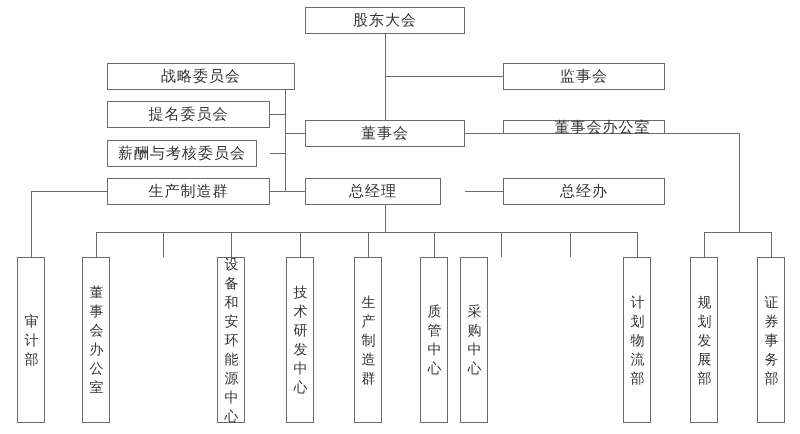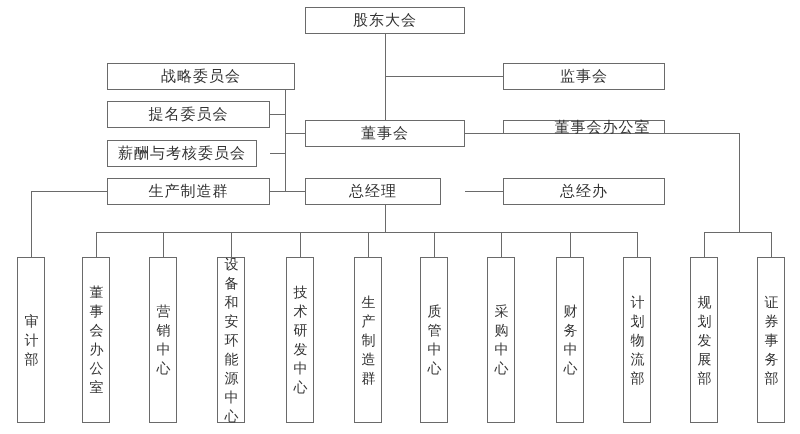--- a/index.html
+++ b/index.html
@@ -103,40 +103,34 @@
   <div class="node" style="left:107px;top:101px;width:163px;height:27px;">提名委员会</div>
   <div class="node" style="left:107px;top:140px;width:150px;height:27px;">薪酬与考核委员会</div>
   <div class="node" style="left:107px;top:178px;width:163px;height:27px;">生产制造群</div>
 
   <div class="vnode" style="left:17px;">
     <span class="vtext">审计部</span>
   </div>
   <div class="vnode" style="left:82px;">
     <span class="vtext">董事会办公室</span>
   </div>
-  <div class="vnode" style="left:149px;">
-    <span class="vtext">营销中心</span>
-  </div>
   <div class="vnode" style="left:217px;">
     <span class="vtext">设备和安环能源中心</span>
   </div>
   <div class="vnode" style="left:286px;">
     <span class="vtext">技术研发中心</span>
   </div>
   <div class="vnode" style="left:354px;">
     <span class="vtext">生产制造群</span>
   </div>
   <div class="vnode" style="left:420px;">
     <span class="vtext">质管中心</span>
   </div>
-  <div class="vnode" style="left:487px;">
+  <div class="vnode" style="left:460px;">
     <span class="vtext">采购中心</span>
-  </div>
-  <div class="vnode" style="left:556px;">
-    <span class="vtext">财务中心</span>
   </div>
   <div class="vnode" style="left:690px;">
     <span class="vtext">规划发展部</span>
   </div>
   <div class="vnode" style="left:623px;">
     <span class="vtext">计划物流部</span>
   </div>
   <div class="vnode" style="left:757px;">
     <span class="vtext">证券事务部</span>
   </div>

